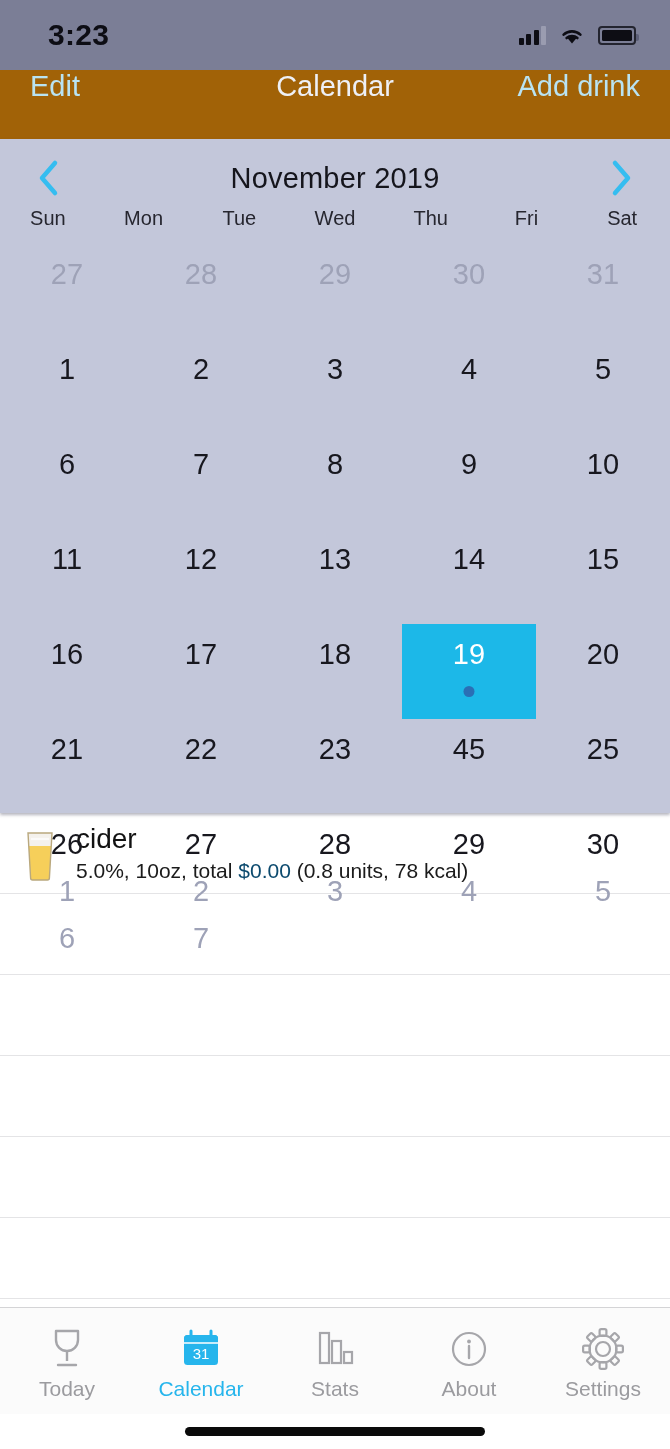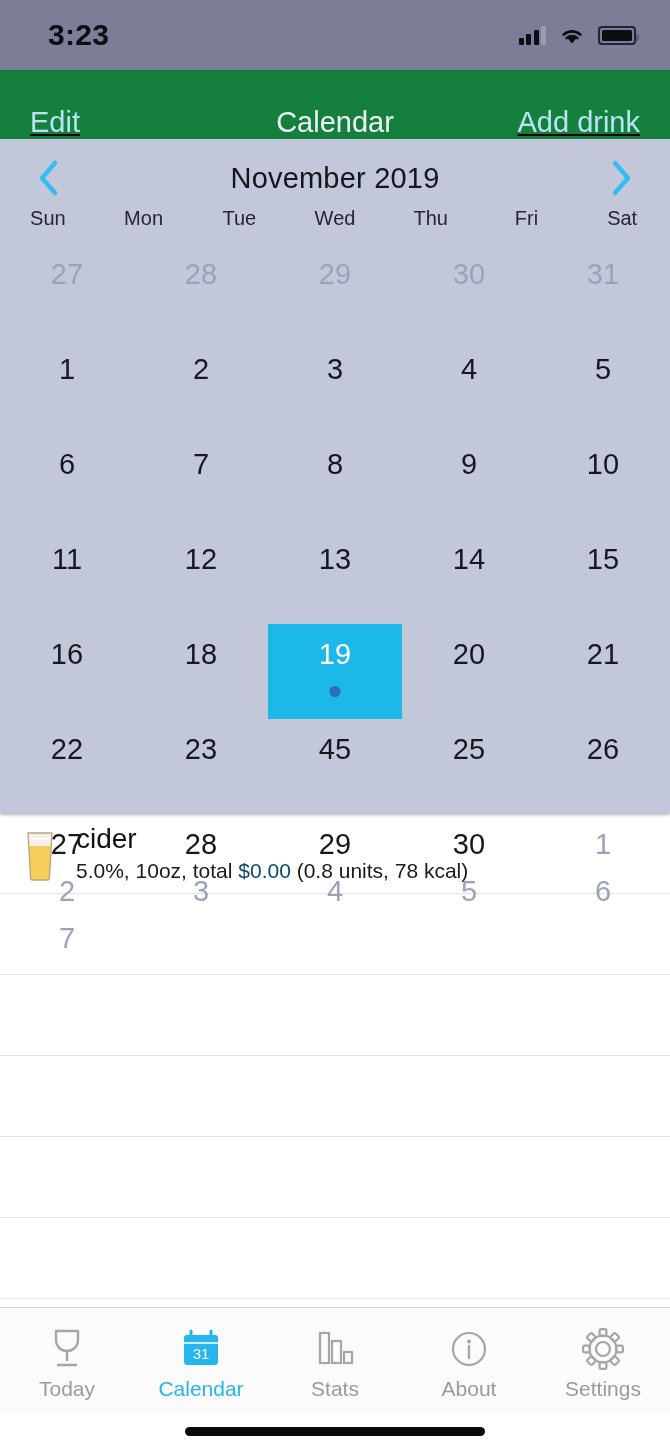--- a/index.html
+++ b/index.html
@@ -52,28 +52,27 @@
   }
   .battery::after{
     content:""; position:absolute; right:-5px; top:6px;
     width:3px; height:7px; background:#5c5f78; border-radius:0 2px 2px 0;
   }
   .battery span { display:block; width:100%; height:100%; background:#0d0d14; border-radius:1.5px; }
 
   
   .navbar {
     height:69px;
-    background:#15803d;
-    display:flex;
-    align-items:flex-end;
+    background:#a16207;
+    display:flex;
+    align-items:flex-start;
     justify-content:space-between;
     padding:0 30px;
     flex:0 0 auto;
     position:relative;
-    text-decoration:underline;
   }
   .nav-btn {
     font-size:29px;
     color:#b9e3f2;
     background:none;
     border:none;
     font-family:inherit;
     cursor:pointer;
     white-space:nowrap;
   }
@@ -336,20 +335,23 @@
         <div class="day">
           <span>14</span>
         </div>
         <div class="day">
           <span>15</span>
         </div>
         <div class="day">
           <span>16</span>
         </div>
         <div class="day">
+          <span>17</span>
+        </div>
+        <div class="day">
           <span>18</span>
         </div>
         <div class="day selected">
           <span>19</span>
           <span class="dot"></span>
         </div>
         <div class="day">
           <span>20</span>
         </div>
         <div class="day">

